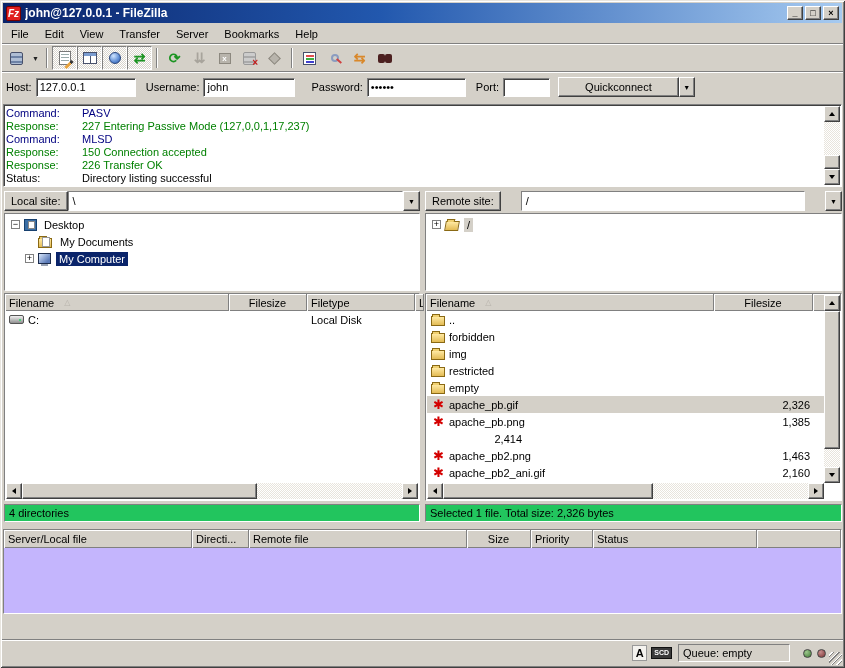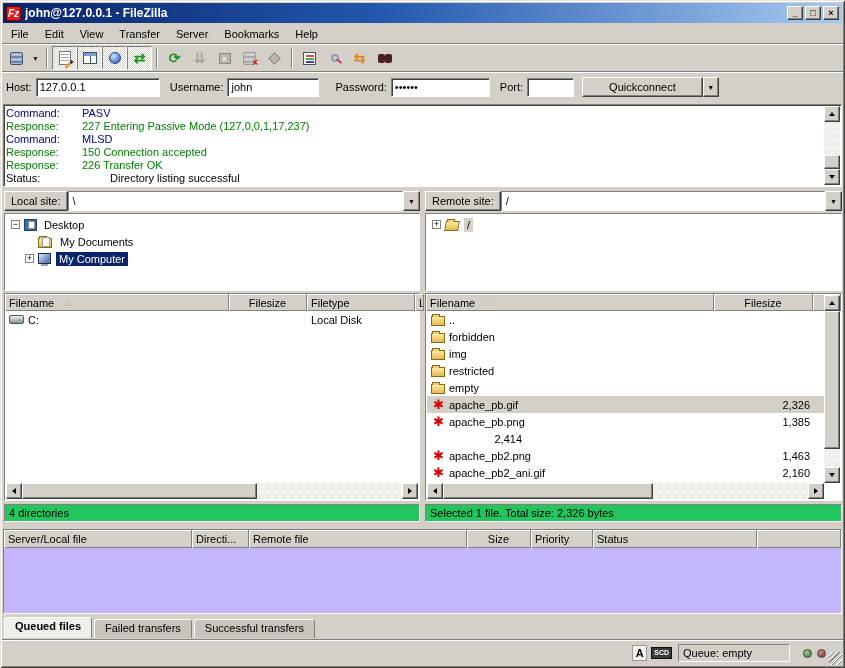--- a/index.html
+++ b/index.html
@@ -230,21 +230,21 @@
         <span class="glyph-orange">⇆</span>
       </div>
     <div class="tb-btn">
         <span class="icn-binoc"></span>
       </div>
   </div>
   <div class="etch" style="top:71px"></div>
 
   <div id="quickbar">
     <span class="qlabel">Host:</span>
-    <input class="field" style="width: 124px;" value="127.0.0.1">
+    <input class="field" style="width: 100px;" value="127.0.0.1">
     <span class="qlabel" style="margin-left:10px">Username:</span>
     <input class="field" style="width: 92px;" value="john">
     <span class="qlabel" style="margin-left:16px">Password:</span>
     <input class="field" style="width: 99px;" value="••••••">
     <span class="qlabel" style="margin-left:10px">Port:</span>
     <input class="field" style="width: 47px;" value="">
     <button id="qc-btn" class="raised" style="margin-left:8px">Quickconnect</button>
     <div id="qc-drop" class="raised">
         <span>▼</span>
       </div>
@@ -265,21 +265,21 @@
           <span>MLSD</span>
         </div>
       <div class="log-line" style="color: rgb(0, 128, 0);">
           <span class="log-label">Response:</span>
           <span>150 Connection accepted</span>
         </div>
       <div class="log-line" style="color: rgb(0, 128, 0);">
           <span class="log-label">Response:</span>
           <span>226 Transfer OK</span>
         </div>
-      <div class="log-line" style="color: rgb(0, 0, 0); gap: 28px;">
+      <div class="log-line" style="color: rgb(0, 0, 0);">
           <span class="log-label">Status:</span>
           <span>Directory listing successful</span>
         </div>
     </div>
     <div class="vscroll sb-track" style="right:1px; top:1px; bottom:1px;">
       <div class="sb-btn raised">
           <span class="tri-up"></span>
         </div>
       <div style="flex:1; position:relative;">
         <div class="sb-thumb raised" style="position:absolute; left:0; right:0; bottom:0; height:14px;"></div>
@@ -293,21 +293,21 @@
   <div class="site-row" style="top:191px; left:4px; width:416px;">
     <div class="site-label raised">Local site:</div>
     <div class="site-combo sunken-flat">
       <span>\</span>
     </div>
     <div class="combo-drop raised">
         <span>▼</span>
       </div>
   </div>
 
-  <div class="site-row" style="top:191px; left:425px; width:417px;">
+  <div class="site-row" style="top:191px; left:425px; width:417px;gap:20px;">
     <div class="site-label raised">Remote site:</div>
     <div class="site-combo sunken-flat">
       <span>/</span>
     </div>
     <div class="combo-drop raised">
         <span>▼</span>
       </div>
   </div>
 
   <div class="tree sunken-flat" style="top:213px; left:4px; width:416px; height:78px;">
@@ -523,25 +523,20 @@
       <div class="fl-hcell" style="width:62px">
           <span>Priority</span>
         </div>
       <div class="fl-hcell" style="width:164px">
           <span>Status</span>
         </div>
       <div class="fl-hcell" style="flex:1"></div>
     </div>
   </div>
 
-  <div id="tabs">
-    <div class="tab active">Queued files</div>
-    <div class="tab">Failed transfers</div>
-    <div class="tab">Successful transfers</div>
-  </div>
   <div class="etch" style="top:639px"></div>
 
   <div id="statusbar">
     <div id="ascii-badge">A</div>
     <div id="speed-badge">SCD</div>
     <div id="queue-status">
       <span>Queue: empty</span>
     </div>
     <div class="led" id="led-green"></div>
     <div class="led" id="led-red"></div>

